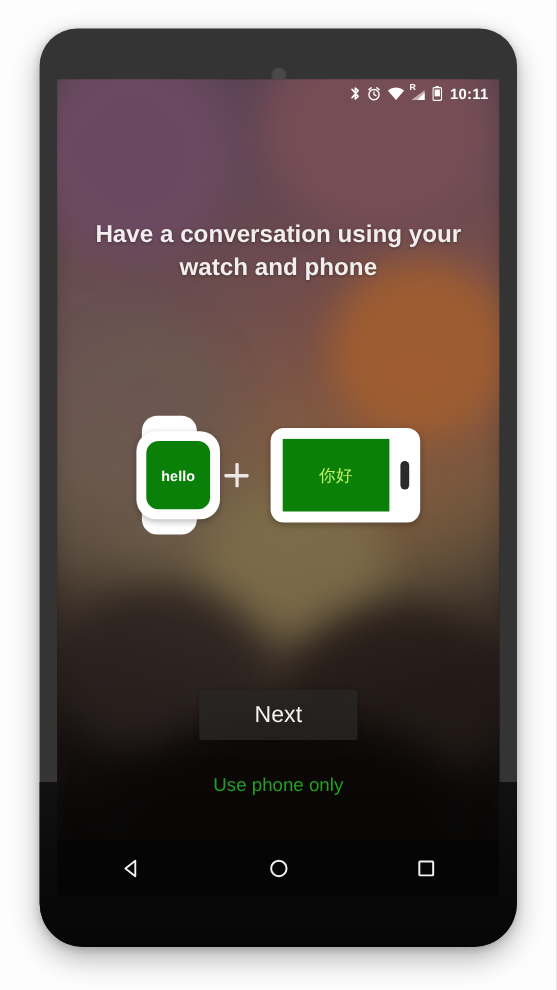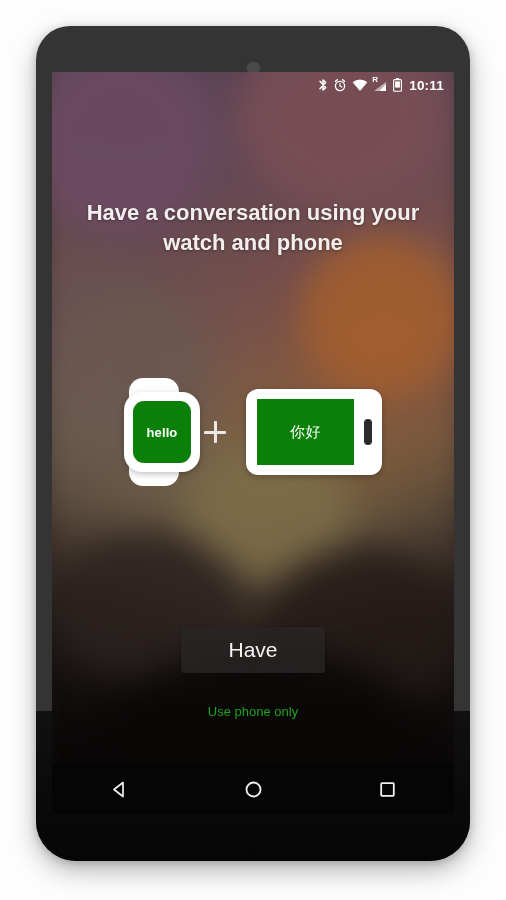--- a/index.html
+++ b/index.html
@@ -132,41 +132,41 @@
     position:relative; width:136px; height:86px;
     background:#fff; border-radius:12px;
     box-shadow:0 2px 6px rgba(0,0,0,.25);
     display:flex; align-items:center;
   }
   #phone-screen {
     position:absolute; left:11px; top:10px; width:97px; height:66px;
     background:#0b8009;
     display:flex; align-items:center; justify-content:center;
   }
-  #phone-screen-label { color:#ffffff; font-size:15px; letter-spacing:.5px; }
+  #phone-screen-label { color:#bef264; font-size:15px; letter-spacing:.5px; }
   #phone-speaker {
     position:absolute; right:10px; top:50%; margin-top:-13px;
     width:8px; height:26px; border-radius:5px;
     background:#2b2b2b;
   }
 
   
   #next-button {
     position:absolute; left:50%; top:555px; margin-left:-72px;
     width:144px; height:46px;
     background:rgba(40,38,38,.80);
     border:none; border-radius:3px;
     color:#f6f3f3; font-size:21px; font-family:"Liberation Sans", sans-serif;
     cursor:pointer;
     display:flex; align-items:center; justify-content:center;
     box-shadow:0 1px 3px rgba(0,0,0,.35);
   }
   #use-phone-only-link {
     position:absolute; left:0; right:0; top:632px;
-    text-align:center; color:#21a021; font-size:13px;
+    text-align:center; color:#21a021; font-size:17px;
     cursor:pointer; text-decoration:none;
   }
 
   
   #nav-bar {
     position:absolute; left:0; right:0; bottom:0; height:50px;
     background:#050505;
     display:flex; align-items:center; justify-content:space-around;
   }
   .nav-btn {
@@ -252,21 +252,21 @@
 
         <div id="phone-device">
           <div id="phone-screen">
             <span id="phone-screen-label">你好</span>
           </div>
           <div id="phone-speaker"></div>
         </div>
 
       </div>
 
-      <button id="next-button">Have</button>
+      <button id="next-button">Next</button>
 
       <div id="use-phone-only-link">Use phone only</div>
 
       <div id="nav-bar">
         <button class="nav-btn">
           <svg width="19" height="19" viewBox="0 0 19 19">
             <path d="M13 2.5 L4 9.5 L13 16.5 Z" fill="none" stroke="#f2f2f2" stroke-width="1.7" stroke-linejoin="round"></path>
           </svg>
         </button>
         <button class="nav-btn">

